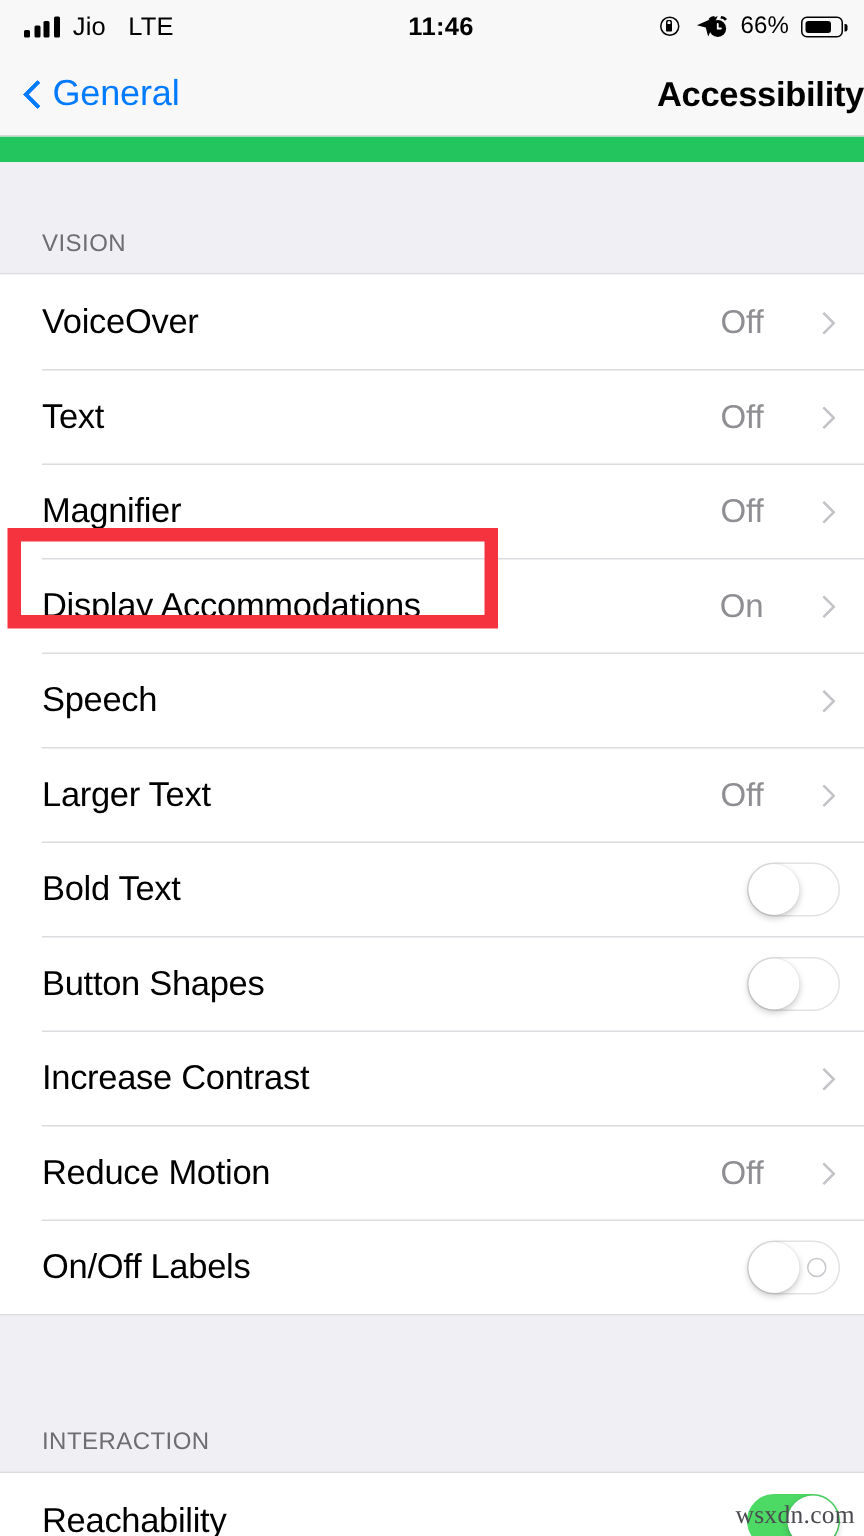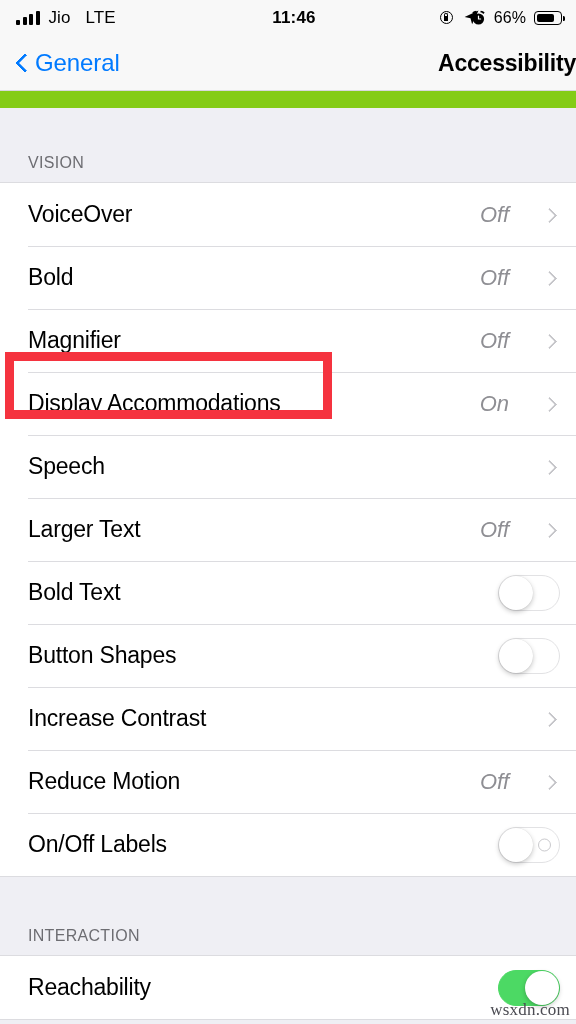--- a/index.html
+++ b/index.html
@@ -11,21 +11,21 @@
     width: 576px;
     height: 1024px;
     overflow: hidden;
     font-family: "Liberation Sans", "DejaVu Sans", sans-serif;
     -webkit-font-smoothing: antialiased;
   }
   .phone {
     position: relative;
     width: 576px;
     height: 1024px;
-    background: #84cc16;
+    background: #22c55e;
     overflow: hidden;
   }
 
   
   .status-bar {
     position: absolute;
     top: 0; left: 0;
     width: 576px;
     height: 36px;
     background: #f8f8f8;
@@ -217,21 +217,21 @@
   .section-header {
     height: 74px;
     display: flex;
     align-items: flex-end;
     padding: 0 0 10px 28px;
     box-sizing: border-box;
     font-size: 16px;
     color: #6d6d72;
     letter-spacing: 0.3px;
   }
-  .section-header.tight { height: 78px; border-radius: 13px; }
+  .section-header.tight { height: 104px; border-radius: 13px; }
   .group {
     background: #ffffff;
     border-top: 0.5px solid #dcdce0;
     border-bottom: 0.5px solid #dcdce0;
   }
   .row {
     position: relative;
     height: 63px;
     display: flex;
     align-items: center;
@@ -252,21 +252,20 @@
     font-size: 23px;
     color: #000;
     letter-spacing: -0.2px;
     flex: 1 1 auto;
   }
   .row-value {
     font-size: 22px;
     color: #8e8e93;
     letter-spacing: -0.1px;
     margin-right: 12px;
-    font-style: italic;
   }
   .chevron-right {
     width: 12px; height: 20px;
     position: relative;
     flex: 0 0 auto;
     margin-right: 4px;
   }
   .chevron-right::before {
     content: "";
     position: absolute;
@@ -412,21 +411,21 @@
 
     <div class="group">
 
       <div class="row">
         <span class="row-label">VoiceOver</span>
         <span class="row-value">Off</span>
         <span class="chevron-right"></span>
       </div>
 
       <div class="row">
-        <span class="row-label">Bold</span>
+        <span class="row-label">Text</span>
         <span class="row-value">Off</span>
         <span class="chevron-right"></span>
       </div>
 
       <div class="row">
         <span class="row-label">Magnifier</span>
         <span class="row-value">Off</span>
         <span class="chevron-right"></span>
       </div>
 

